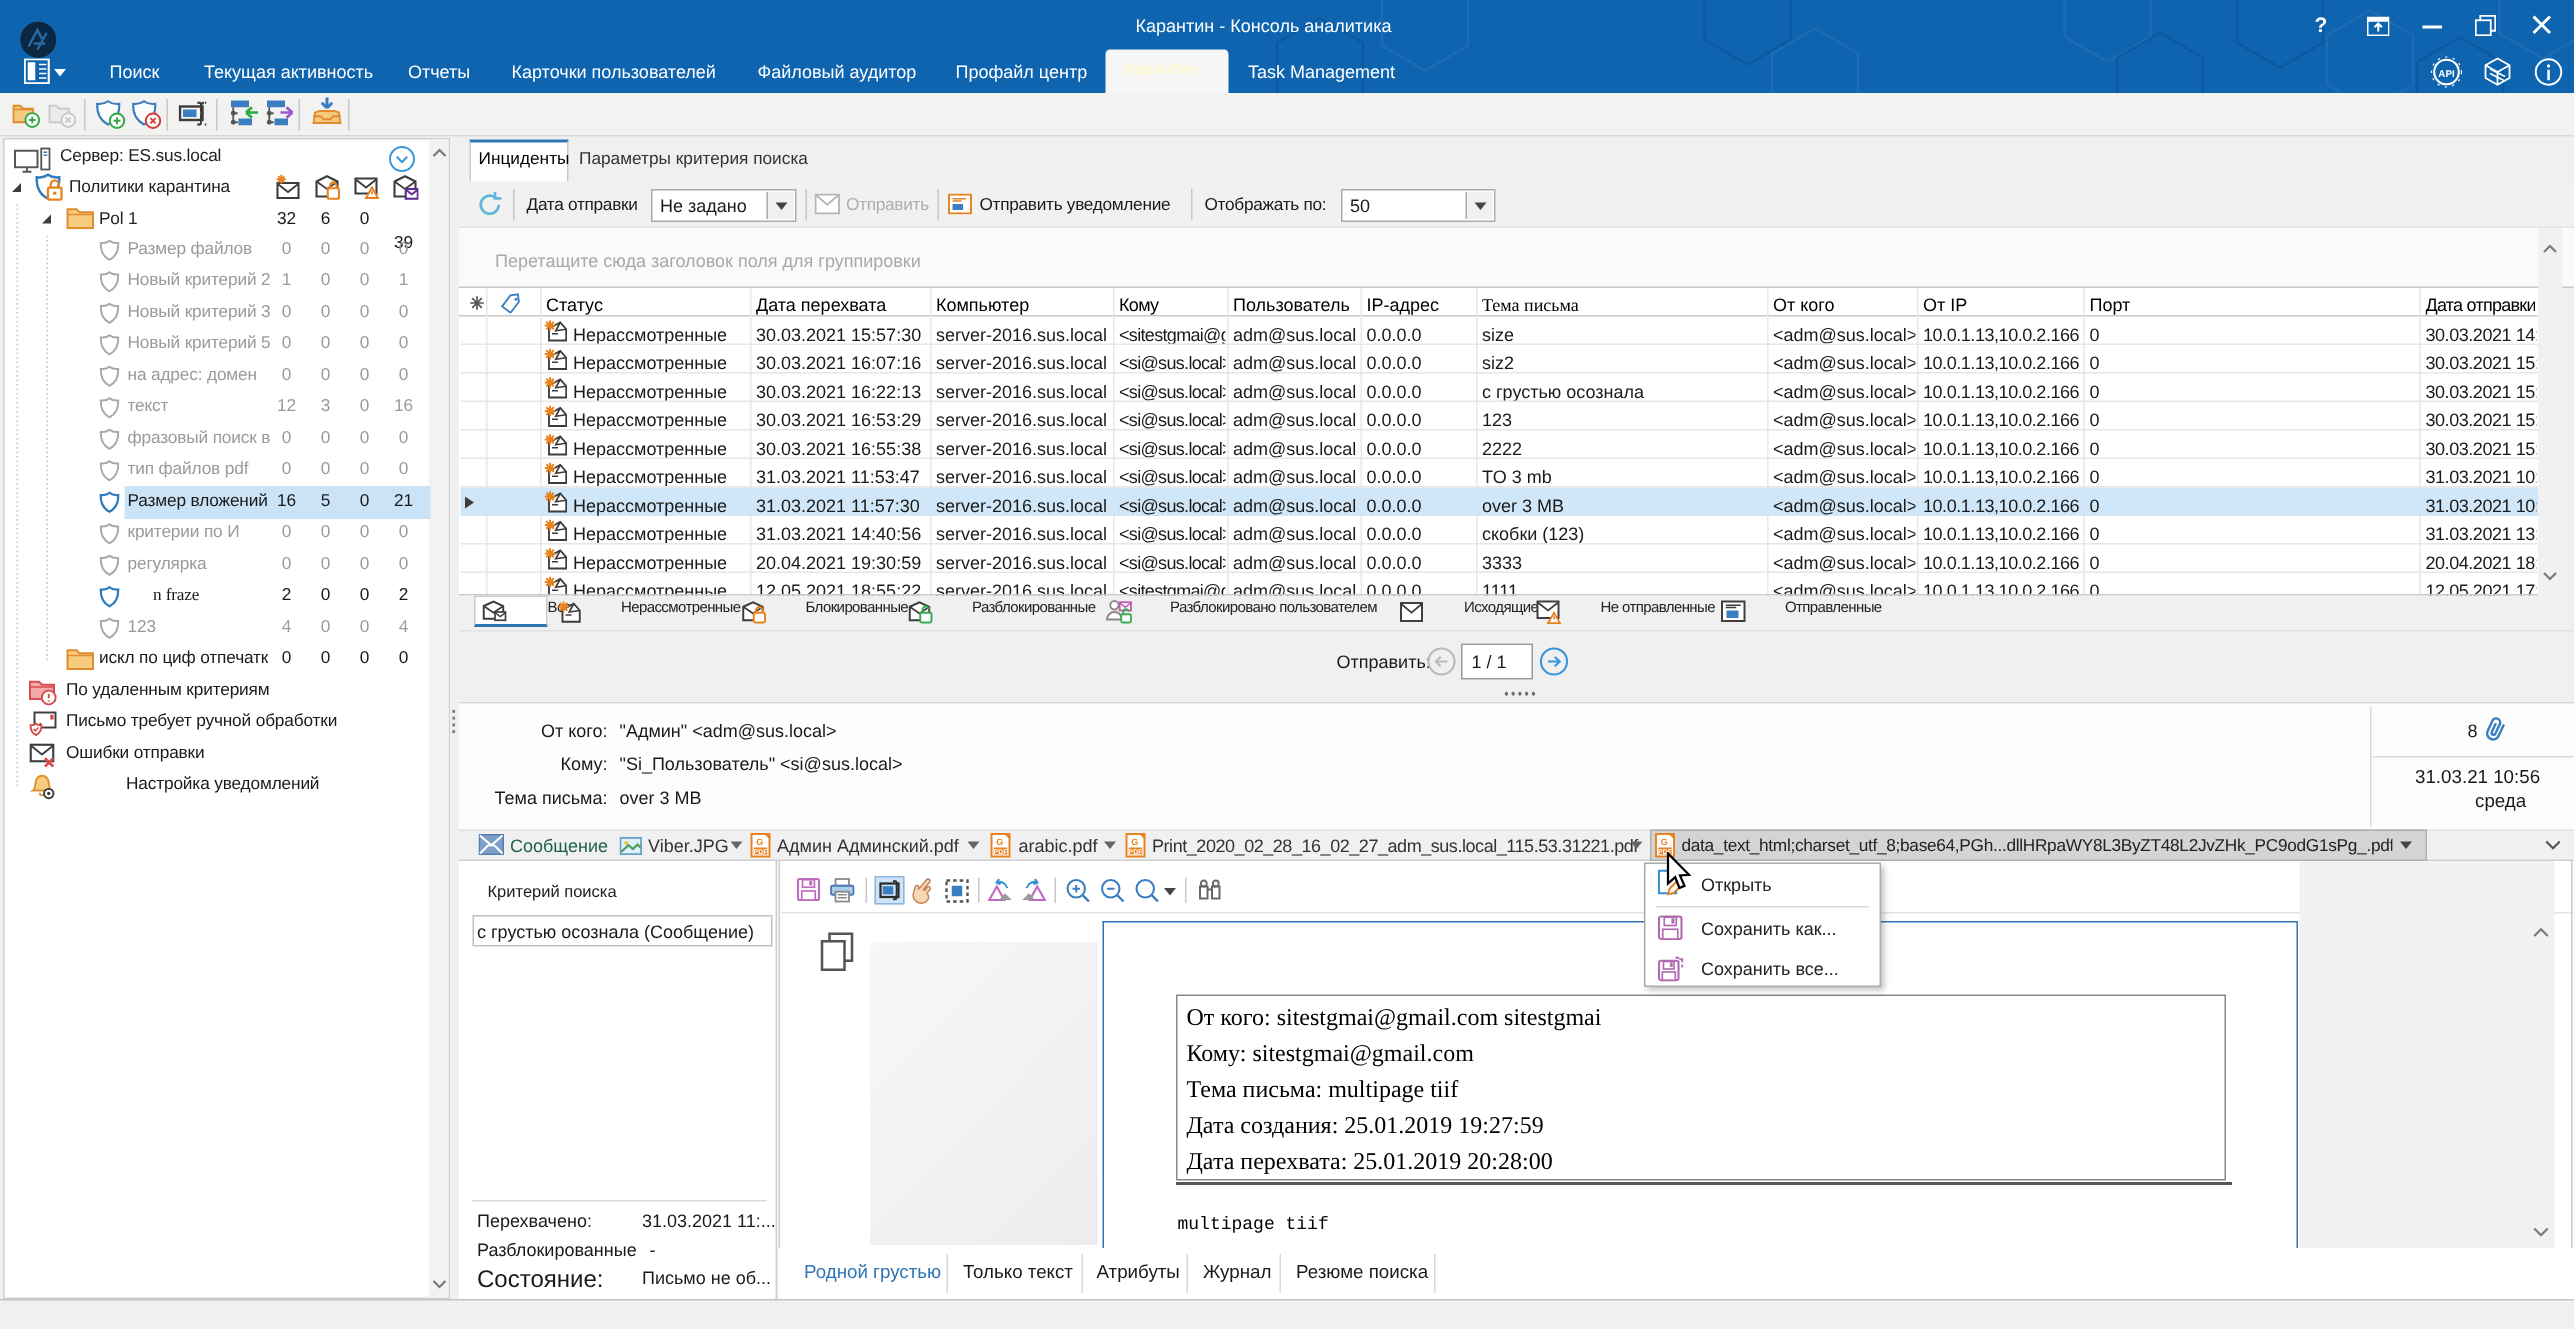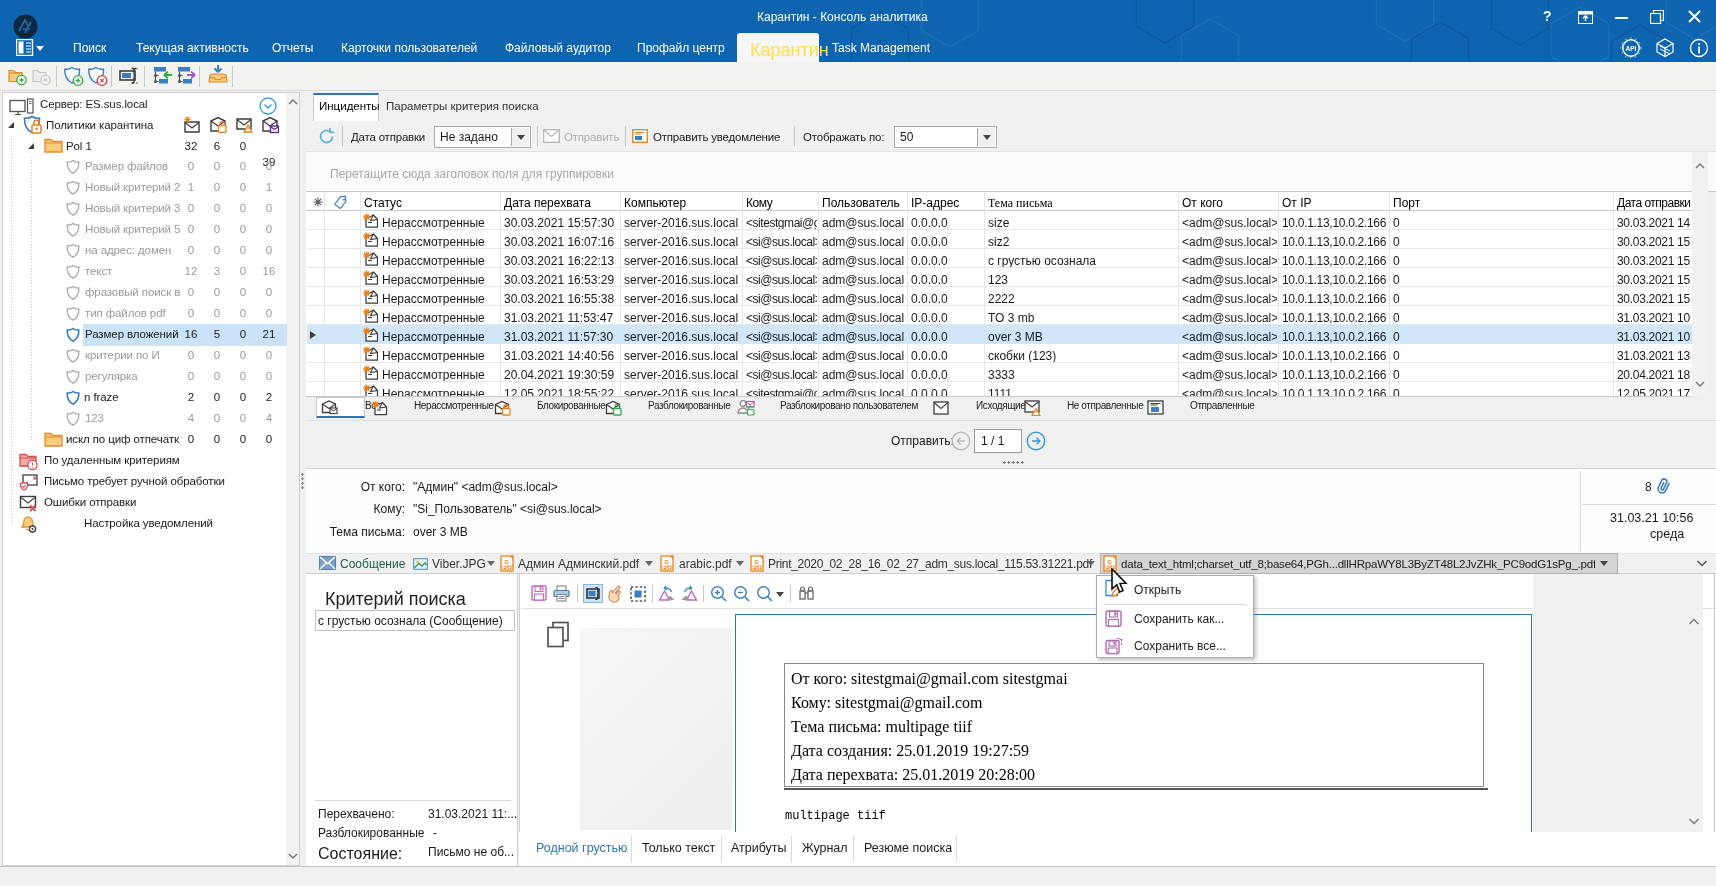--- a/index.html
+++ b/index.html
@@ -71,21 +71,21 @@
       <path d="M10 4 h5 M10 7 h5 M10 10 h5 M10 13 h5" stroke="#fff"></path>
     </svg>
   <div class="abs" style="left:36px;top:46px;width:0;height:0;border-left:4px solid transparent;border-right:4px solid transparent;border-top:5px solid #fff;"></div>
   <div class="abs menuitem" style="left:73px;">Поиск</div>
   <div class="abs menuitem" style="left:136px;">Текущая активность</div>
   <div class="abs menuitem" style="left:272px;">Отчеты</div>
   <div class="abs menuitem" style="left:341px;">Карточки пользователей</div>
   <div class="abs menuitem" style="left:505px;">Файловый аудитор</div>
   <div class="abs menuitem" style="left:637px;">Профайл центр</div>
   <div class="abs whitetab" style="left:737px;top:33px;width:82px;height:29px;"></div>
-  <div class="abs" style="left:750px;top:40px;font-size:18px;color:#fde047;">Карантин</div>
+  <div class="abs" style="left:750px;top:40px;font-size:11px;color:#fef9c3;">Карантин</div>
   <div class="abs menuitem" style="left:832px;">Task Management</div>
 
   <svg class="abs" style="left:1620px;top:37px" width="22" height="22" viewBox="0 0 22 22">
       <circle cx="11" cy="11" r="8.2" fill="none" stroke="#fff" stroke-width="1.4"></circle>
       <circle cx="11" cy="11" r="10" fill="none" stroke="#fff" stroke-width="0.8" stroke-dasharray="1.5 3.6"></circle>
       <text x="11" y="14" font-family="Liberation Sans" font-size="6.5" fill="#fff" text-anchor="middle" font-weight="bold">API</text>
     </svg>
   <svg class="abs" style="left:1654px;top:37px" width="22" height="22" viewBox="0 0 22 22">
       <path d="M11 2 L19 6.5 V15 L11 19.5 L3 15 V6.5 Z M3 6.5 L11 11 L19 6.5 M11 11 V19.5" fill="none" stroke="#fff" stroke-width="1.2"></path>
       <path d="M6 9 l10 5 M6 12 l10 5" stroke="#fff" stroke-width="1"></path>
@@ -321,21 +321,21 @@
         <path d="M7 1.5 C8.5 2.8 10.8 3.2 12.8 3 C13 7.5 11.6 11.8 7 14.2 C2.4 11.8 1 7.5 1.2 3 C3.2 3.2 5.5 2.8 7 1.5 Z" fill="#fff" stroke="#a9a9a9" stroke-width="1.3"></path>
       </svg>
 <div class="abs treetxt" style="left:85px;top:370px;color:#9a9a9a;max-width:99px;overflow:hidden;">регулярка</div>
 <div class="abs num" style="left:178px;top:370px;color:#9a9a9a;">0</div>
 <div class="abs num" style="left:204px;top:370px;color:#9a9a9a;">0</div>
 <div class="abs num" style="left:230px;top:370px;color:#9a9a9a;">0</div>
 <div class="abs num" style="left:256px;top:370px;color:#9a9a9a;">0</div>
 <svg class="abs" style="left:66px;top:390px" width="14" height="16" viewBox="0 0 14 16">
         <path d="M7 1.5 C8.5 2.8 10.8 3.2 12.8 3 C13 7.5 11.6 11.8 7 14.2 C2.4 11.8 1 7.5 1.2 3 C3.2 3.2 5.5 2.8 7 1.5 Z" fill="#fff" stroke="#2e7bbf" stroke-width="1.5"></path>
       </svg>
-<div class="abs treetxt" style="left:84px;top:391px;color:#1a1a1a;max-width:99px;overflow:hidden;">n fraze</div>
+<div class="abs treetxt" style="left:102px;top:391px;color:#1a1a1a;max-width:99px;overflow:hidden;font-family:Liberation Serif, serif;">n fraze</div>
 <div class="abs num" style="left:178px;top:391px;color:#1a1a1a;">2</div>
 <div class="abs num" style="left:204px;top:391px;color:#1a1a1a;">0</div>
 <div class="abs num" style="left:230px;top:391px;color:#1a1a1a;">0</div>
 <div class="abs num" style="left:256px;top:391px;color:#1a1a1a;">2</div>
 <svg class="abs" style="left:66px;top:411px" width="14" height="16" viewBox="0 0 14 16">
         <path d="M7 1.5 C8.5 2.8 10.8 3.2 12.8 3 C13 7.5 11.6 11.8 7 14.2 C2.4 11.8 1 7.5 1.2 3 C3.2 3.2 5.5 2.8 7 1.5 Z" fill="#fff" stroke="#a9a9a9" stroke-width="1.3"></path>
       </svg>
 <div class="abs treetxt" style="left:85px;top:412px;color:#9a9a9a;max-width:99px;overflow:hidden;">123</div>
 <div class="abs num" style="left:178px;top:412px;color:#9a9a9a;">4</div>
 <div class="abs num" style="left:204px;top:412px;color:#9a9a9a;">0</div>
@@ -803,21 +803,21 @@
     </svg>
   <div class="abs" style="left:1121px;top:558px;font-size:11.5px;letter-spacing:-0.2px;color:#222;width:474px;overflow:hidden;white-space:nowrap;">data_text_html;charset_utf_8;base64,PGh...dllHRpaWY8L3ByZT48L2JvZHk_PC9odG1sPg_.pdf</div>
   <div class="arrow-down abs" style="left:1600px;top:561px;border-top-color:#444;"></div>
   <svg class="abs" style="left:1696px;top:559px" width="12" height="9" viewBox="0 0 12 9">
       <path d="M1.5 2 L6 6.5 L10.5 2" fill="none" stroke="#555" stroke-width="1.5"></path>
     </svg>
 </div>
 <div id="viewer">
 
   <div class="abs panel" style="left:306px;top:574px;width:212px;height:292px;border-right:1px solid #cfcfcf;"></div>
-  <div class="abs" style="left:325px;top:589px;font-size:18px;color:#222;">Критерий поиска</div>
+  <div class="abs" style="left:325px;top:589px;font-size:11px;color:#222;">Критерий поиска</div>
   <div class="abs" style="left:315px;top:610px;width:200px;height:21px;background:#fff;border:1px solid #c0c0c0;"></div>
   <div class="abs" style="left:318px;top:614px;font-size:12px;white-space:nowrap;overflow:hidden;width:196px;">с грустью осознала (Сообщение)</div>
   <div class="abs" style="left:315px;top:800px;width:196px;height:1px;background:#d9d9d9;"></div>
   <div class="abs" style="left:318px;top:807px;font-size:12px;">Перехвачено:</div>
   <div class="abs" style="left:428px;top:807px;font-size:12px;">31.03.2021 11:...</div>
   <div class="abs" style="left:318px;top:826px;font-size:12px;">Разблокированные</div>
   <div class="abs" style="left:433px;top:826px;font-size:12px;">-</div>
   <div class="abs" style="left:318px;top:845px;font-size:16px;">Состояние:</div>
   <div class="abs" style="left:428px;top:845px;font-size:12px;">Письмо не об...</div>
 

